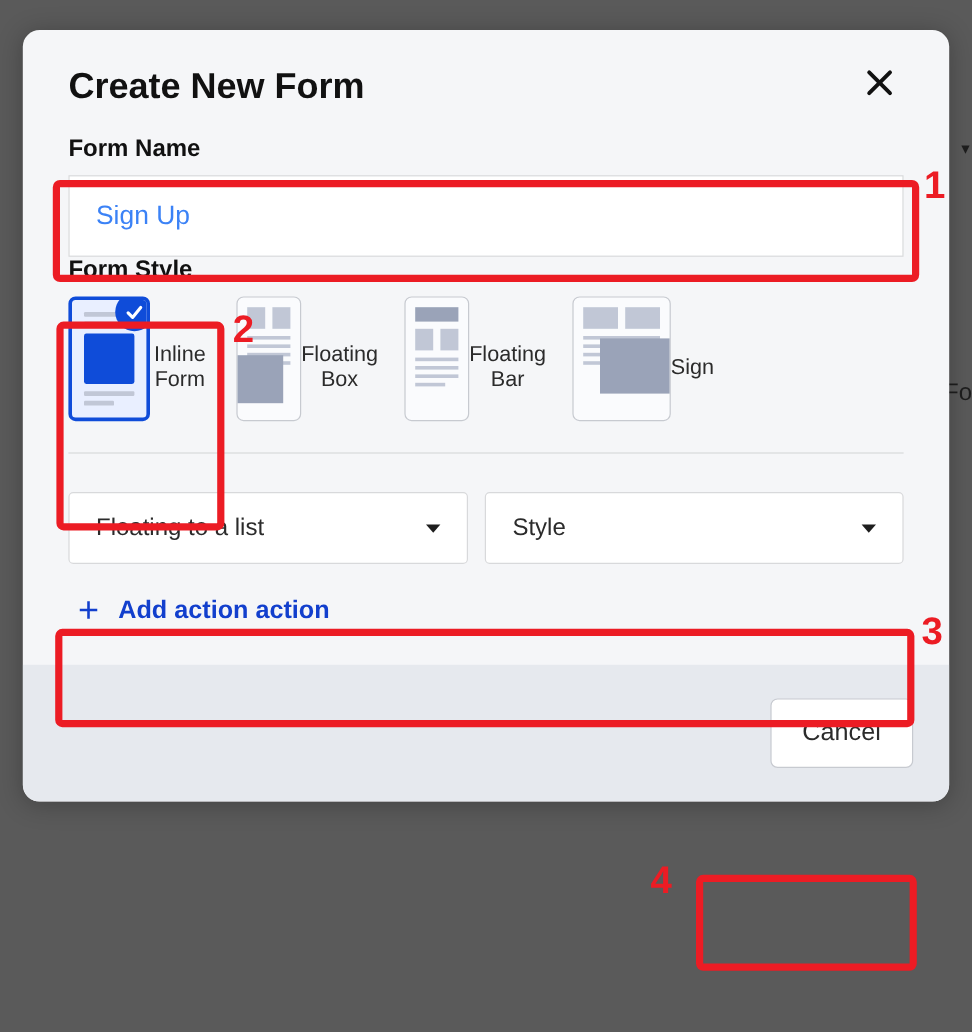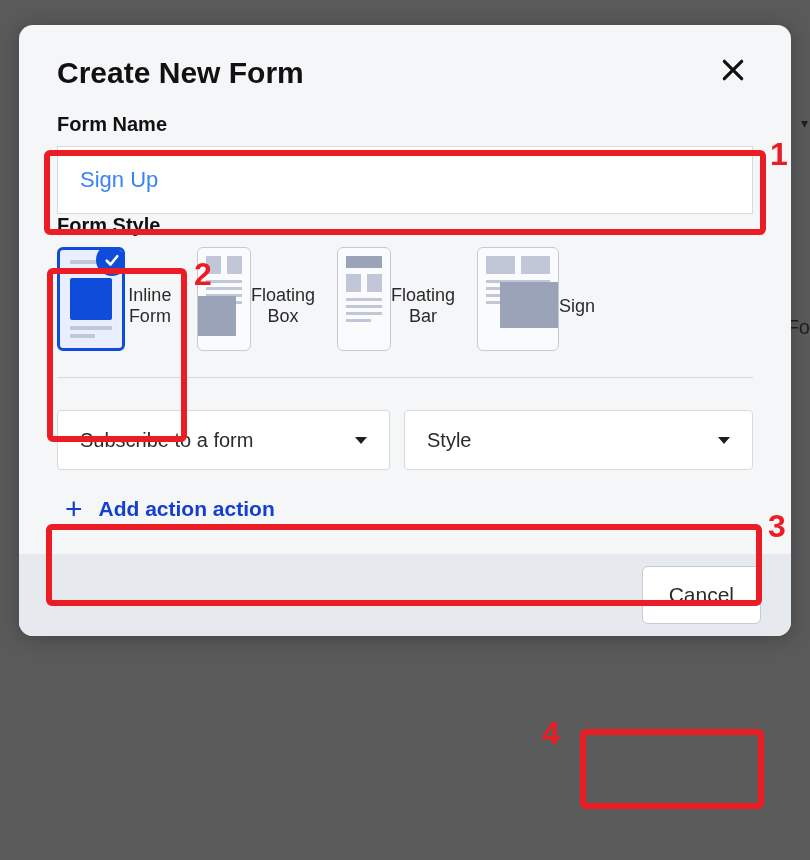--- a/index.html
+++ b/index.html
@@ -114,21 +114,21 @@
     .caret {
       width:0; height:0;
       border-left:6px solid transparent;
       border-right:6px solid transparent;
       border-top:7px solid #1e1e1e;
     }
     .add-action { display:flex; align-items:center; gap:16px; color:#123fcd; font-size:21px; font-weight:600; margin-top:24px; padding-left: 8px; cursor:pointer; }
     .plus-icon { font-size: 30px; line-height: 1; font-weight: 400; }
     .modal-footer {
       background:#e6e9ee;
-      padding: 12px 30px;
+      padding: 28px 30px;
       display:flex; justify-content:flex-end; align-items:center; gap:5px;
     }
     .btn { font-size:21px; padding: 16px 26px; border-radius:6px; cursor:pointer; }
     .btn-secondary { background:#fff; border:1px solid #c7cad0; color:#2b2b2b; }
     .btn-primary { background:#0f3fd6; color:#fff; border:none; font-weight:600; position:relative; }
     .cursor-icon { position:absolute; right:54px; bottom:-2px; }
     .annot { position:absolute; border:6px solid #ec1c24; border-radius:6px; pointer-events:none; }
     .annot-num { position:absolute; color:#ec1c24; font-size:32px; font-weight:800; pointer-events:none; font-family: Arial, sans-serif; }
     .bg-fragment { position:absolute; color:#1e1e1e; font-family: Arial, sans-serif; }
   </style>
@@ -236,21 +236,21 @@
       </div>
 
     </div>
 
     <div class="divider"></div>
 
     
     <div class="action-row">
       <div class="select-wrap first">
         <div class="select">
-          <span>Subscribe to a form</span>
+          <span>Floating to a list</span>
           <span class="caret"></span>
         </div>
       </div>
       <div class="select-wrap second">
         <div class="select">
           <span>Style</span>
           <span class="caret"></span>
         </div>
       </div>
     </div>

